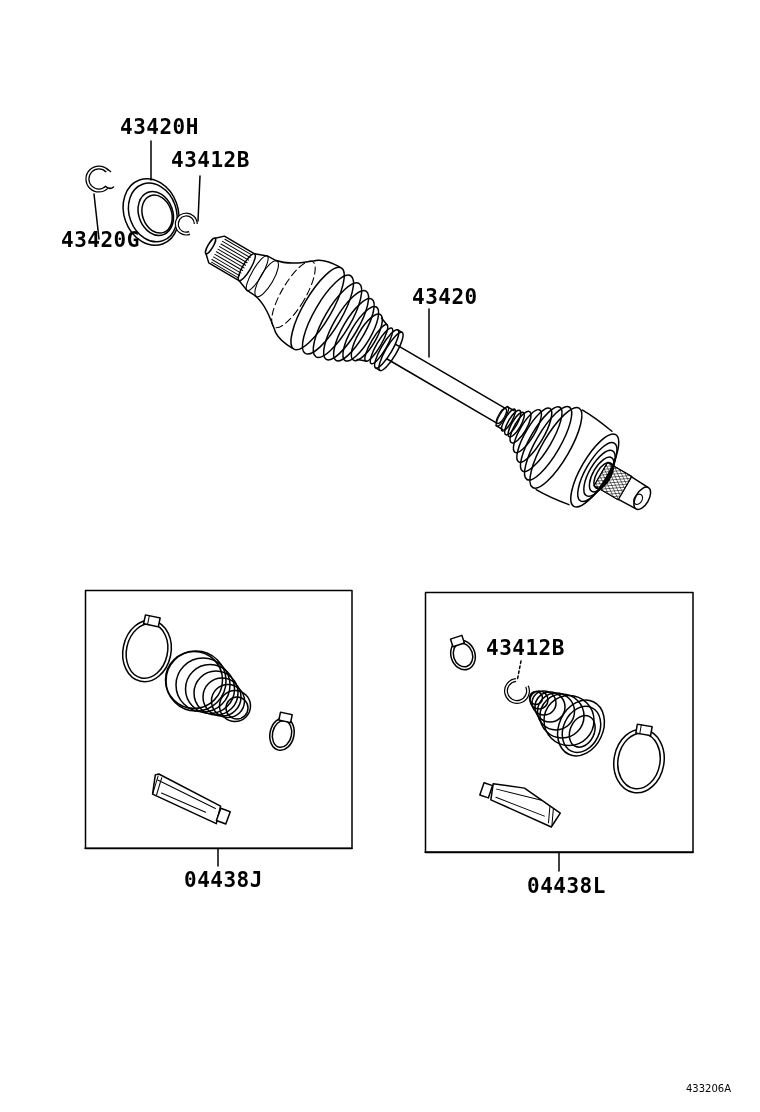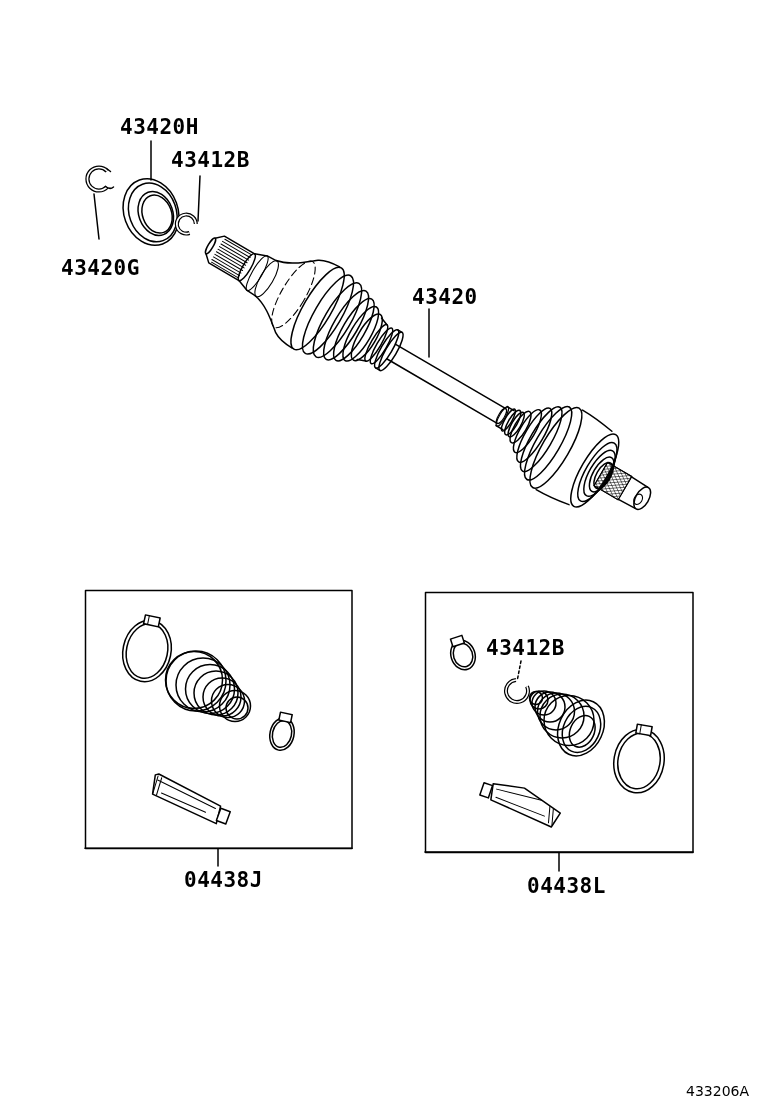--- a/index.html
+++ b/index.html
@@ -4,21 +4,21 @@
 <style>
   html,body{margin:0;padding:0;background:#ffffff;}
   .canvas{position:relative;width:760px;height:1112px;background:#ffffff;overflow:hidden;
           font-family:"DejaVu Sans","Liberation Sans",sans-serif;}
   .canvas svg{position:absolute;left:0;top:0;}
   .ln{stroke:#000;fill:none;stroke-width:1.5;stroke-linecap:round;stroke-linejoin:round;}
   .part-label{position:absolute;font-family:"DejaVu Sans Mono","Liberation Mono",monospace;
               font-weight:bold;font-size:21px;line-height:1.15;letter-spacing:0.5px;
               color:#000;white-space:nowrap;}
   .diagram-code{position:absolute;font-family:"DejaVu Sans","Liberation Sans",sans-serif;
-              font-size:14px;color:#000;white-space:nowrap;}
+              font-size:10px;color:#000;white-space:nowrap;}
 </style>
 </head>
 <body>
 
 <div class="canvas">
 
 <svg width="760" height="1112" viewBox="0 0 760 1112">
   <defs>
     <pattern id="h1" width="2.8" height="2.8" patternUnits="userSpaceOnUse" patternTransform="rotate(55)">
       <line x1="0" y1="0" x2="0" y2="2.8" stroke="#000" stroke-width="1.1"></line>
@@ -226,21 +226,21 @@
       <line x1="74" y1="8" x2="78" y2="24" stroke-width="1"></line>
       <line x1="70" y1="7" x2="74" y2="23" stroke-width="1"></line>
       <path d="M14,8 L60,4" stroke-width="1"></path>
       <path d="M16,16 L68,18" stroke-width="1"></path>
     </g>
   </g>
 </svg>
 
 <div class="part-label" style="left:120px;top:115px">43420H</div>
 <div class="part-label" style="left:171px;top:148px">43412B</div>
-<div class="part-label" style="left:61px;top:256px">43420G</div>
+<div class="part-label" style="left:61px;top:228px">43420G</div>
 <div class="part-label" style="left:412px;top:285px">43420</div>
 <div class="part-label" style="left:486px;top:636px">43412B</div>
 <div class="part-label" style="left:184px;top:868px">04438J</div>
 <div class="part-label" style="left:527px;top:874px">04438L</div>
 
 <div class="diagram-code" style="left:686px;top:1083px">433206A</div>
 
 </div>
 
 </body></html>

